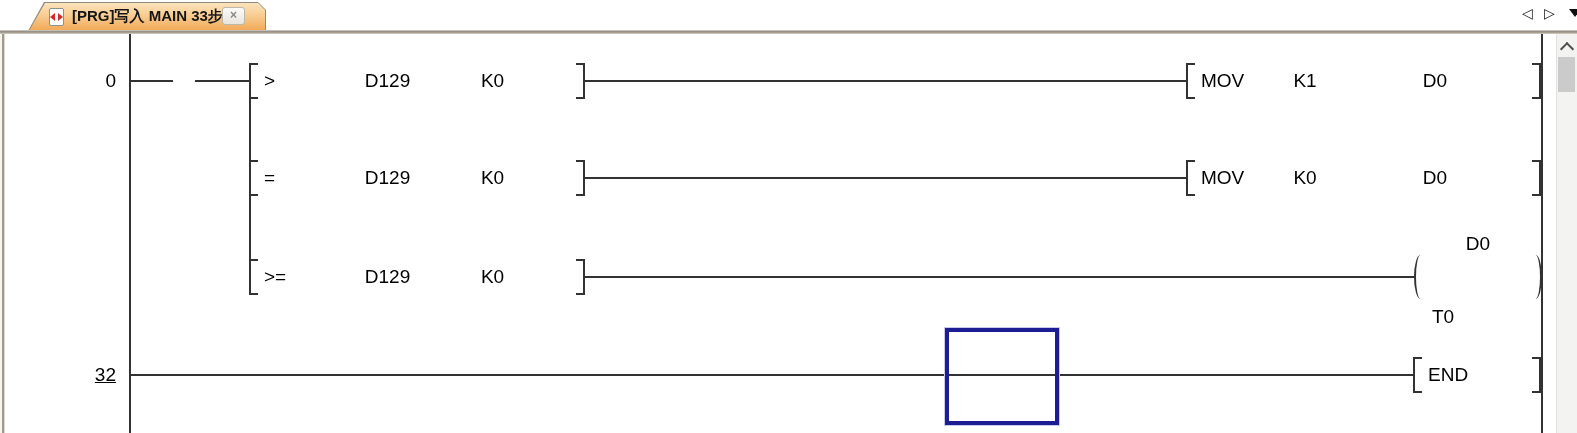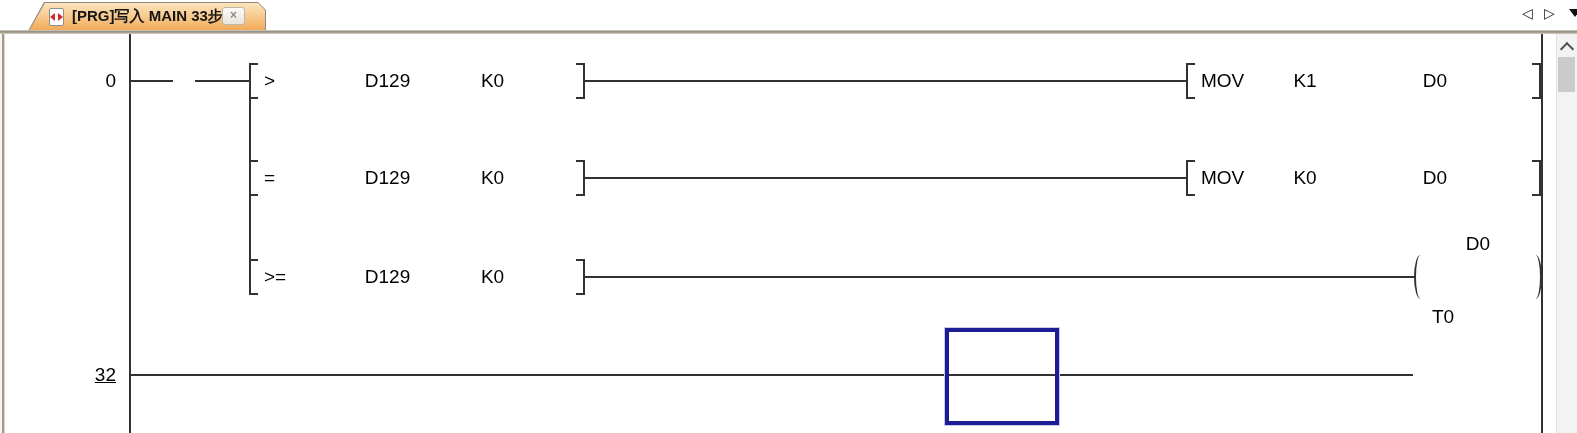--- a/index.html
+++ b/index.html
@@ -123,20 +123,25 @@
   <div class="hline" style="left:585px;top:276px;width:829px;"></div>
   <div class="cell" style="left:1414px;top:233px;width:127px;height:66px;">
     <div class="lbl ctr" style="left:14px;top:0;width:100px;">D0</div>
     <div class="paren o" style="left:0;top:22px;"></div>
     <div class="lbl" style="left:18px;top:33px;width:70px;margin-top:40px;">T0</div>
     <div class="paren c" style="left:115px;top:22px;"></div>
   </div>
 
   <div class="lbl rt" style="left:58px;top:364px;width:58px;text-decoration:underline;">32</div>
   <div class="hline" style="left:131px;top:374px;width:1282px;"></div>
+  <div class="cell" style="left:1413px;top:357px;width:128px;height:36px;">
+    <div class="brk o" style="left:0;top:0;"></div>
+    <div class="lbl" style="left:15px;top:7px;width:75px;">END</div>
+    <div class="brk c" style="left:119px;top:0;"></div>
+  </div>
 
   <div class="sel"></div>
 
   <div class="sb"></div>
   <div class="sb-chev"></div>
   <div class="sb-thumb"></div>
 
 </div>
 
 </body></html>

